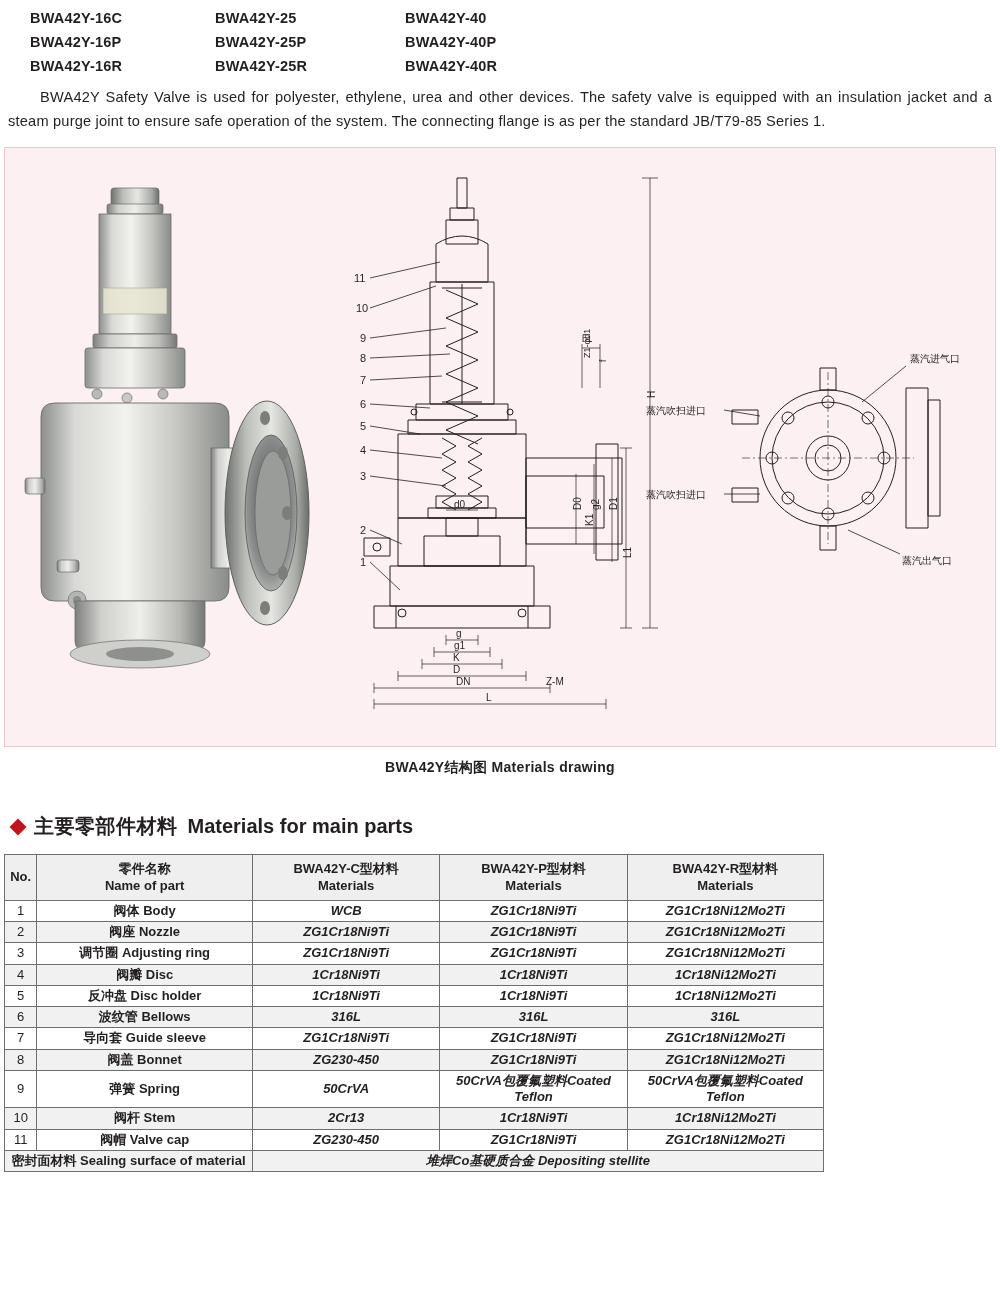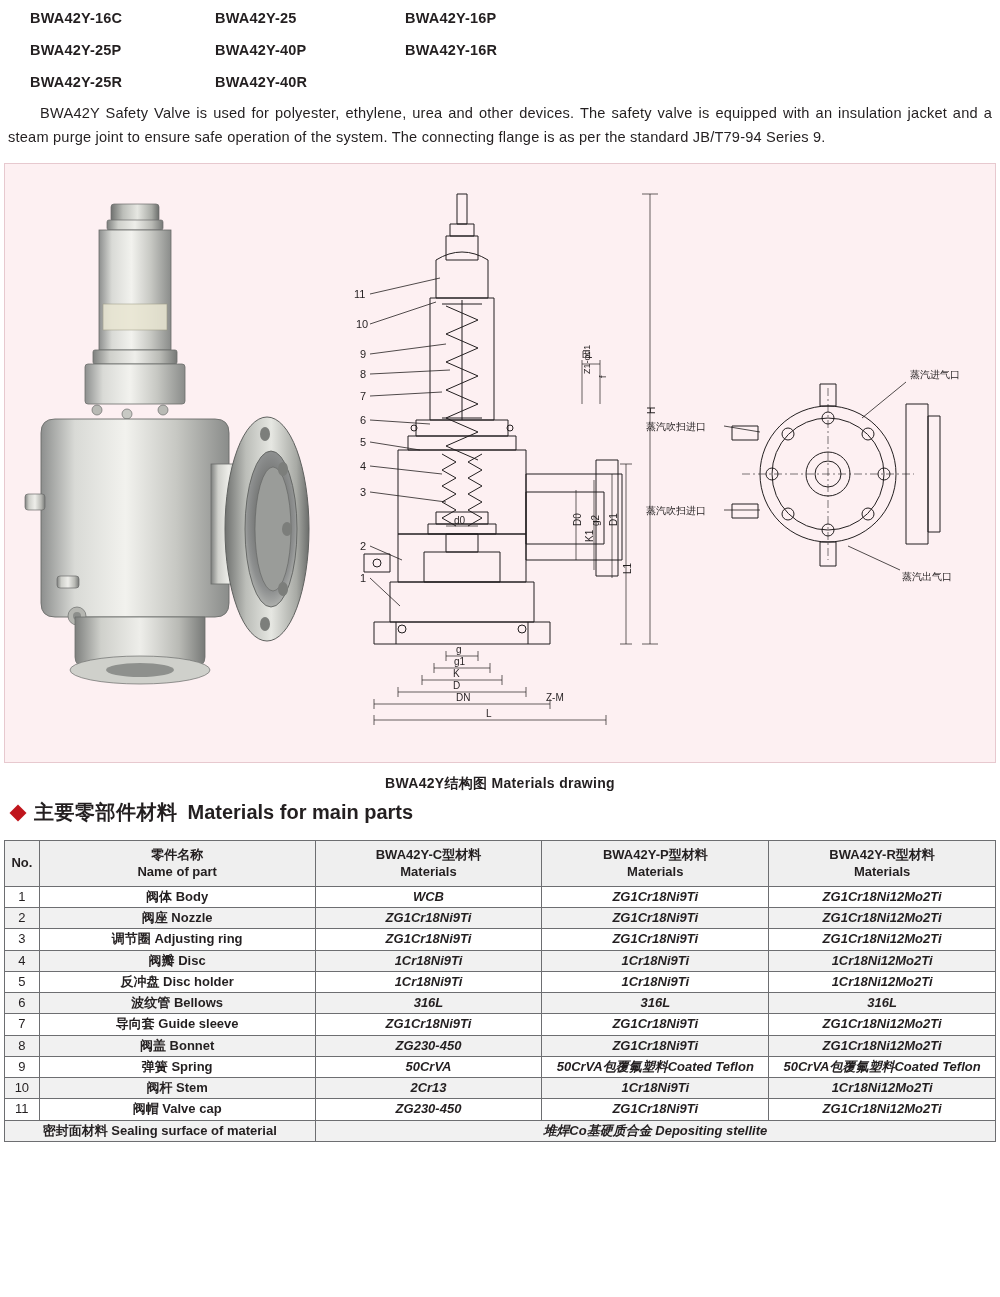--- a/index.html
+++ b/index.html
@@ -36,21 +36,21 @@
   }
   .sec-head .en {
     font-size: 20px;
     font-weight: bold;
   }
   
   .series {
     margin: 10px 0 0 30px;
     display: grid;
     grid-template-columns: 185px 190px auto;
-    row-gap: 16px;
+    row-gap: 8px;
     font-size: 14.5px;
     font-weight: bold;
     letter-spacing: 0.2px;
   }
   
   .para {
     margin: 12px 8px 0 8px;
     font-size: 14.6px;
     line-height: 1.55;
     text-align: justify;
@@ -78,21 +78,21 @@
     letter-spacing: 0.3px;
   }
   
   .photo { position: absolute; left: 10px; top: 20px; width: 330px; height: 560px; }
   
   .drawing { position: absolute; left: 345px; top: 10px; width: 650px; height: 580px; }
 
   
   .mat-wrap { margin: 14px 4px 0 4px; }
   table.mat {
-    width: 992px;
+    width: 820px;
     border-collapse: collapse;
     font-size: 13px;
   }
   table.mat th, table.mat td {
     border: 1px solid #6d6e71;
     padding: 2px 3px;
     text-align: center;
     vertical-align: middle;
     line-height: 1.25;
   }
@@ -113,29 +113,30 @@
 </style>
 </head>
 <body>
 
 <div class="page">
 
 
   <div class="series">
     <span>BWA42Y-16C</span>
     <span>BWA42Y-25</span>
+    <span>BWA42Y-40</span>
     <span>BWA42Y-16P</span>
     <span>BWA42Y-25P</span>
     <span>BWA42Y-40P</span>
     <span>BWA42Y-16R</span>
     <span>BWA42Y-25R</span>
     <span>BWA42Y-40R</span>
   </div>
 
-  <p class="para en">BWA42Y Safety Valve is used for polyester, ethylene, urea and other devices. The safety valve is equipped with an insulation jacket and a steam purge joint to ensure safe operation of the system. The connecting flange is as per the standard JB/T79-94 Series 9.</p>
+  <p class="para en">BWA42Y Safety Valve is used for polyester, ethylene, urea and other devices. The safety valve is equipped with an insulation jacket and a steam purge joint to ensure safe operation of the system. The connecting flange is as per the standard JB/T79-85 Series 1.</p>
 
   <div class="figure-box">
 
     <svg class="photo" viewBox="0 0 330 560">
       <defs>
         <linearGradient id="metal" x1="0" y1="0" x2="1" y2="0">
           <stop offset="0" stop-color="#8d8f8e"></stop>
           <stop offset="0.18" stop-color="#d9dad6"></stop>
           <stop offset="0.45" stop-color="#f2f2ee"></stop>
           <stop offset="0.72" stop-color="#c7c8c3"></stop>
@@ -376,21 +377,21 @@
         <text x="560" y="204" font-size="10">蒸汽进气口</text>
         <text x="296" y="256" font-size="10">蒸汽吹扫进口</text>
         <text x="296" y="340" font-size="10">蒸汽吹扫进口</text>
         <text x="552" y="406" font-size="10">蒸汽出气口</text>
       </g>
     </svg>
   </div>
 
   <div class="fig-caption">BWA42Y结构图  Materials drawing</div>
 
-  <div class="sec-head" style="margin-top:6px;padding-left:12px;">
+  <div class="sec-head" style="margin-top:36px;padding-left:12px;">
     <span class="diamond"></span>
     <span class="cn">主要零部件材料</span>
     <span class="en">Materials for main parts</span>
   </div>
 
   <div class="mat-wrap">
     <table class="mat">
       <thead>
         <tr>
           <th>No.</th>

